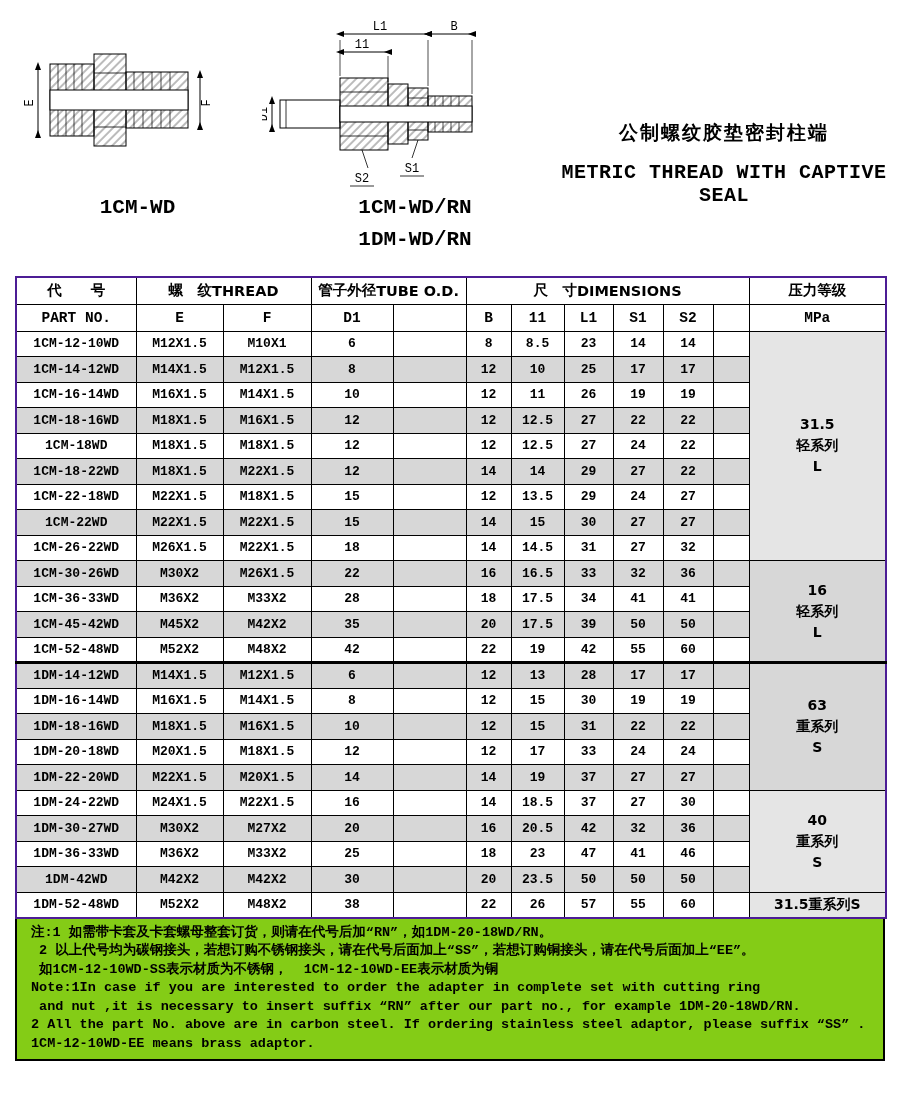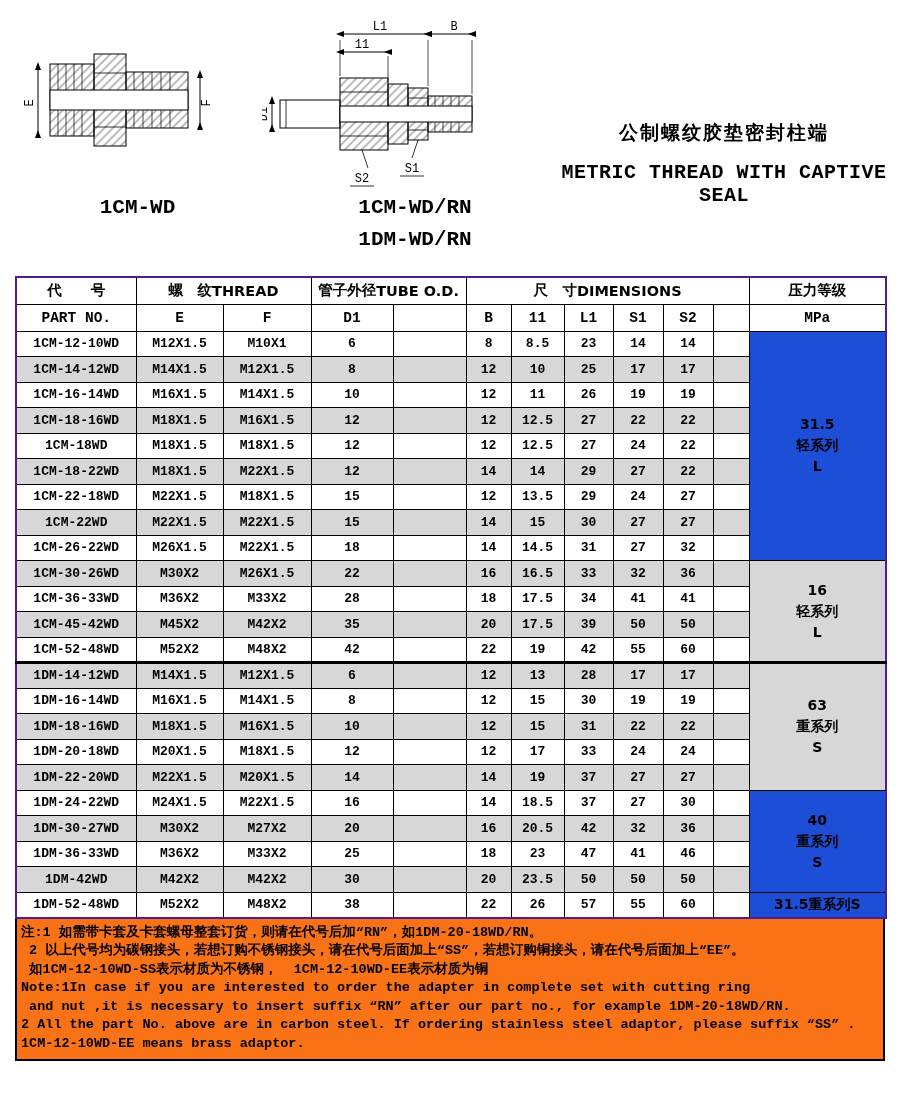--- a/index.html
+++ b/index.html
@@ -21,27 +21,27 @@
   .models-right { left:325px; top:192px; width:180px; }
 
   
   .table-wrap { position:absolute; left:15px; top:276px; width:870px; }
   table { border-collapse:collapse; table-layout:fixed; width:870px; border:2px solid #4c1d95; }
   th, td { border:1px solid #000; text-align:center; vertical-align:middle; font-weight:bold; overflow:hidden; }
   thead th { height:27px; font-size:14.5px; }
   tbody td { height:25.5px; font-size:13px; }
   tbody tr.shade td { background:#d7d7d7; }
   tbody tr.thick-top td { border-top:3px solid #000; }
-  td.pressure { background:#1d4ed8; font-size:14px; line-height:1.5; font-family:"DejaVu Sans",sans-serif; font-weight:bold; }
+  td.pressure { background:#e5e5e5; font-size:14px; line-height:1.5; font-family:"DejaVu Sans",sans-serif; font-weight:bold; }
   td.pressure.small { font-size:14px; line-height:1.1; }
   .split { display:flex; justify-content:center; align-items:center; width:100%; }
   .split span { font-family:"DejaVu Sans","Liberation Mono",sans-serif; }
 
   
-  .notes { border:2px solid #000; border-top:none; margin-top:0; padding:5px 6px 6px 4px; background:#f97316; }
+  .notes { border:2px solid #000; border-top:none; margin-top:0; padding:5px 6px 6px 14px; background:#84cc16; }
   .note-line { font-size:13.5px; font-weight:bold; line-height:18.5px; white-space:pre-wrap;
                font-family:"Liberation Mono","DejaVu Sans Mono",monospace; }
 </style>
 </head>
 <body>
 
 <div class="page">
 
   <svg class="drawing-left" width="215" height="150" viewBox="0 0 215 150">
     <defs>

